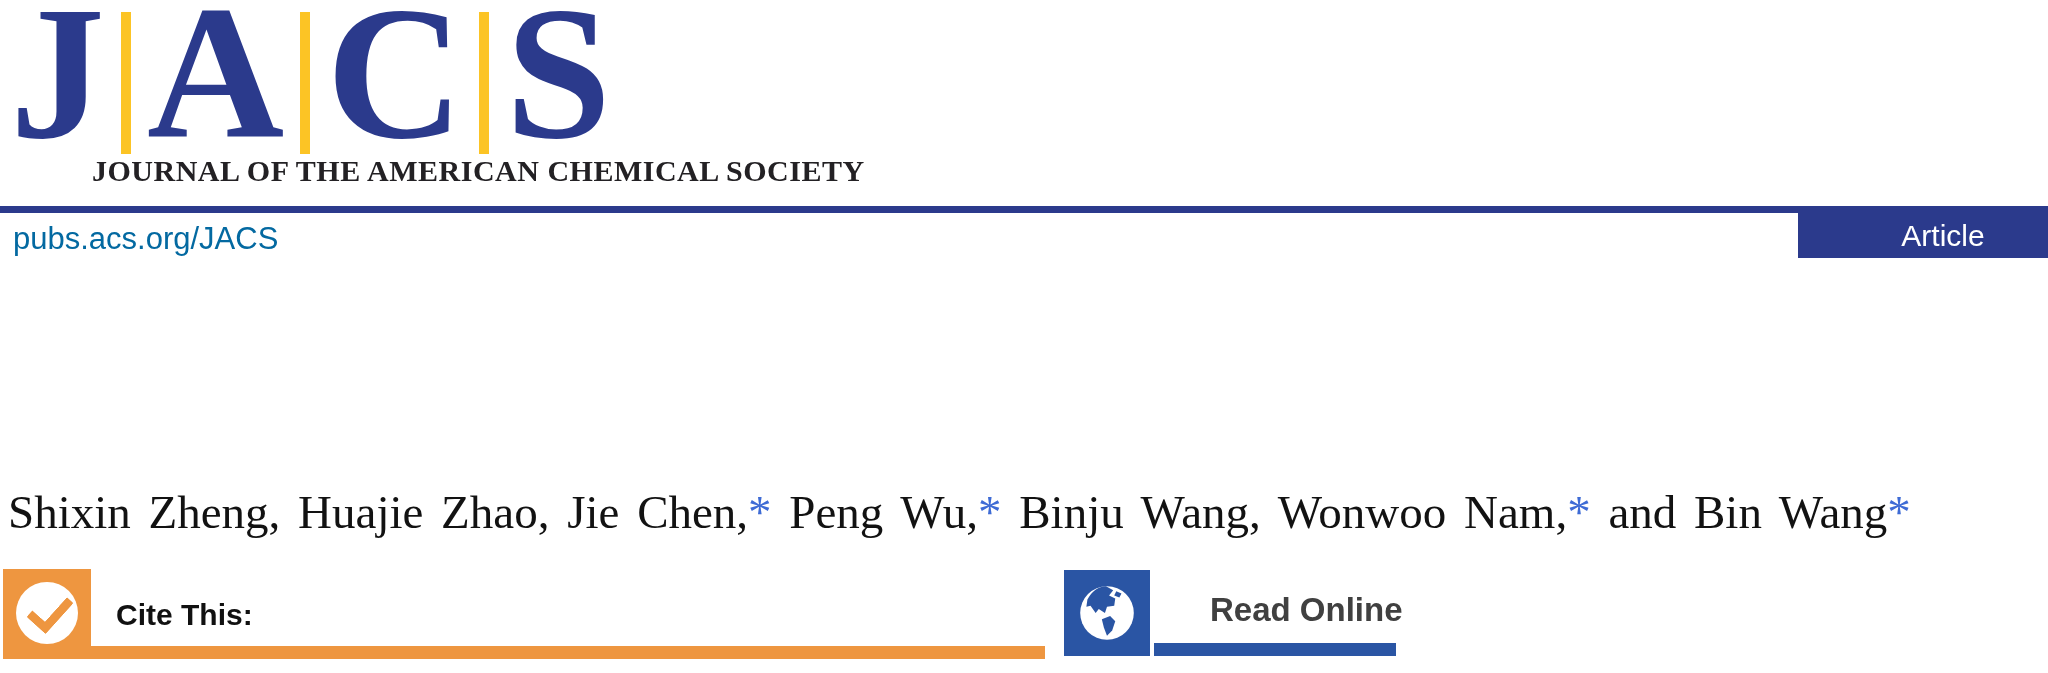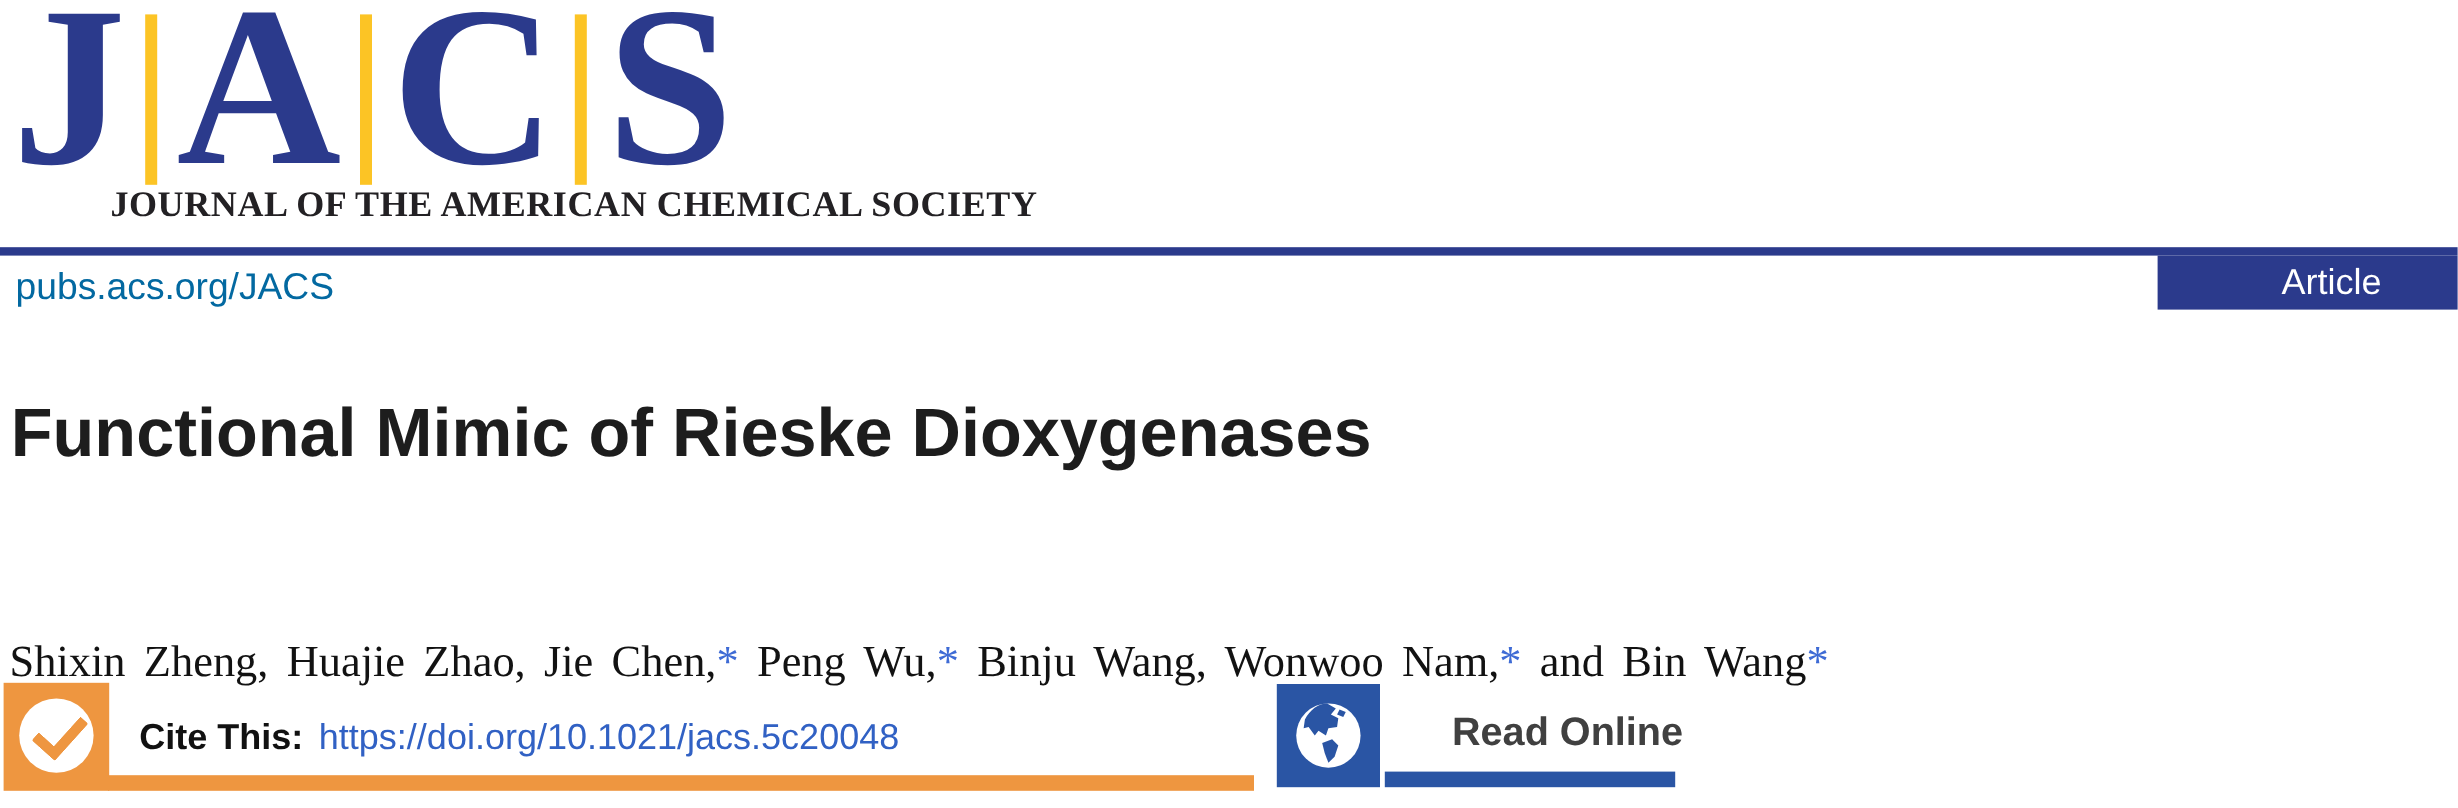--- a/index.html
+++ b/index.html
@@ -52,22 +52,22 @@
     position: absolute; left: 9px; top: 326px;
     font-size: 57px; line-height: 70px; font-weight: 700;
     color: #1d1d1d; letter-spacing: 0px;
   }
   .t-line { white-space: nowrap; }
   .title em { font-style: italic; }
 
   .authors {
     position: absolute; left: 8px; top: 484px;
     font-family: "Liberation Serif", serif;
-    font-size: 37px; line-height: 56px; color: #121212;
-    word-spacing: 6px; white-space: nowrap; margin-top: 40px;
+    font-size: 47px; line-height: 56px; color: #121212;
+    word-spacing: 6px; white-space: nowrap;
   }
   .star { color: #3e6bd5; }
 
   
   .cite-square {
     position: absolute; left: 3px; top: 569px;
     width: 88px; height: 90px; background: #ee9640;
   }
   .cite-circle {
     position: absolute; left: 13px; top: 13px;
@@ -126,41 +126,39 @@
       <span class="gold-bar"></span>
       <span>S</span>
     </div>
     <div class="logo-subtitle">JOURNAL OF THE AMERICAN CHEMICAL SOCIETY</div>
     <div class="rule"></div>
     <a class="pubs" href="#">pubs.acs.org/JACS</a>
     <div class="badge">Article</div>
   </div>
 
   <h1 class="title">
-    <div class="t-line">Functional Mimic of Rieske Dioxygenases</div>
   </h1>
 
   <div class="authors">
     <span class="author"><span>Shixin Zheng,</span><span class="star"></span></span>
     <span class="author"><span>Huajie Zhao,</span><span class="star"></span></span>
     <span class="author"><span>Jie Chen,</span><span class="star">*</span></span>
     <span class="author"><span>Peng Wu,</span><span class="star">*</span></span>
     <span class="author"><span>Binju Wang,</span><span class="star"></span></span>
     <span class="author"><span>Wonwoo Nam,</span><span class="star">*</span></span>
     <span class="author"><span>and Bin Wang</span><span class="star">*</span></span>
   </div>
 
   <div>
     <div class="cite-square">
       <div class="cite-circle"></div>
     </div>
     <div class="cite-bar"></div>
     <div class="cite-text">
       <span class="cite-label">Cite This:</span>
-      <a class="doi" href="#">https://doi.org/10.1021/jacs.5c20048</a>
     </div>
   </div>
 
   <div>
     <div class="read-square">
       <svg width="66" height="66" viewBox="0 0 64 64" aria-hidden="true">
         <circle cx="32" cy="32" r="26" fill="#ffffff"></circle>
         <path fill="#2a55a4" d="M13 19 C17 11 24 6 31 6 l7 4 -4 5 6 3 -1 7 -7 1 -2 6 -6 -4 -3 4 -5 -7 -4 1 z"></path>
         <path fill="#2a55a4" d="M27 38 l8 -3 5 5 -3 9 -5 5 -3 -8 z"></path>
         <path fill="#2a55a4" d="M41 11 l5 2 -2 4 -5 -2 z"></path>

